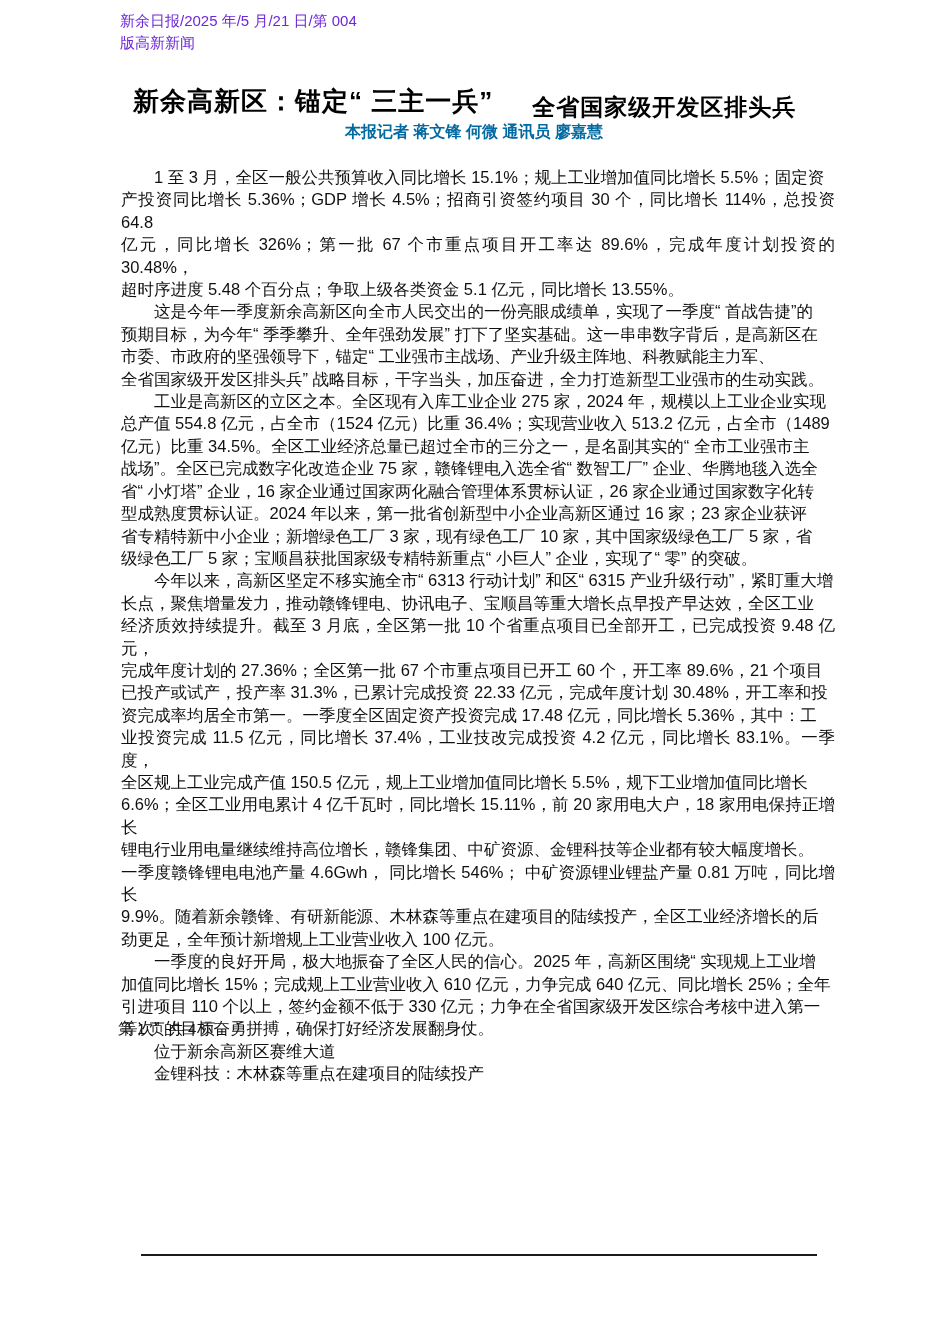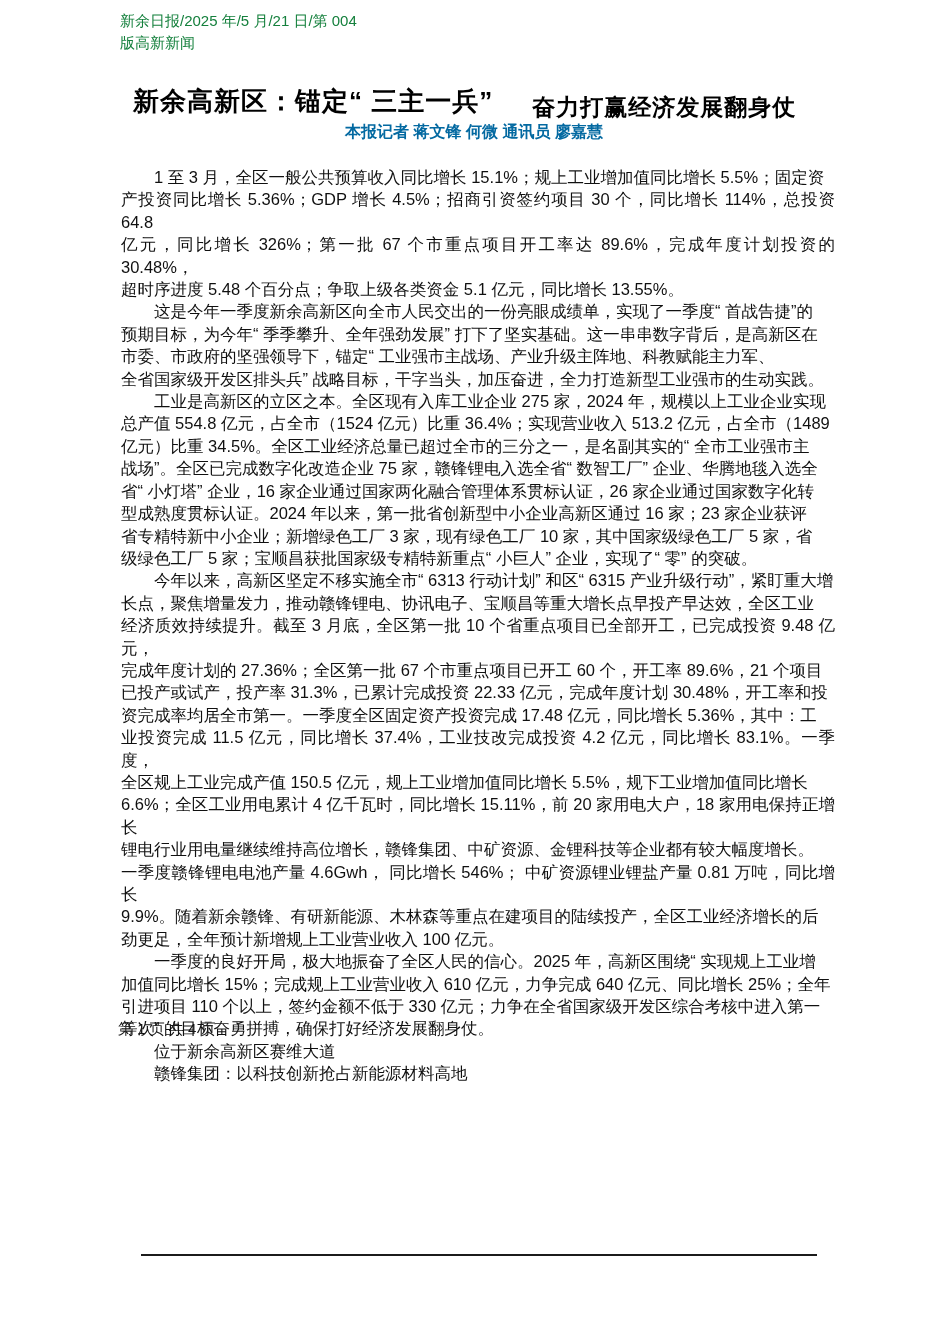--- a/index.html
+++ b/index.html
@@ -16,21 +16,21 @@
     font-family: "Liberation Sans", "DejaVu Sans", sans-serif;
     color: #111111;
   }
   .doc-header {
     position: absolute;
     left: 120px;
     top: 10px;
     width: 720px;
     font-size: 15px;
     line-height: 22px;
-    color: #15803d;
+    color: #6d28d9;
   }
   .title-row {
     position: absolute;
     left: 133px;
     top: 84px;
     width: 780px;
     display: flex;
     align-items: flex-start;
   }
   .title-main {
@@ -116,21 +116,21 @@
 
 <div id="page">
 
   <div class="doc-header">
     <div>新余日报/2025 年/5 月/21 日/第 004</div>
     <div>版高新新闻</div>
   </div>
 
   <div class="title-row">
     <span class="title-main">新余高新区：锚定“ 三主一兵”</span>
-    <span class="title-sub">奋力打赢经济发展翻身仗</span>
+    <span class="title-sub">全省国家级开发区排头兵</span>
   </div>
 
   <div class="byline">本报记者 蒋文锋 何微 通讯员 廖嘉慧</div>
 
   <div class="article-body">
       <p class="para">1 至 3 月，全区一般公共预算收入同比增长 15.1%；规上工业增加值同比增长 5.5%；固定资
 产投资同比增长 5.36%；GDP 增长 4.5%；招商引资签约项目 30 个，同比增长 114%，总投资 64.8
 亿元，同比增长 326%；第一批 67 个市重点项目开工率达 89.6%，完成年度计划投资的 30.48%，
 超时序进度 5.48 个百分点；争取上级各类资金 5.1 亿元，同比增长 13.55%。</p>
       <p class="para">这是今年一季度新余高新区向全市人民交出的一份亮眼成绩单，实现了一季度“ 首战告捷”的
@@ -156,21 +156,21 @@
 6.6%；全区工业用电累计 4 亿千瓦时，同比增长 15.11%，前 20 家用电大户，18 家用电保持正增长
 锂电行业用电量继续维持高位增长，赣锋集团、中矿资源、金锂科技等企业都有较大幅度增长。
 一季度赣锋锂电电池产量 4.6Gwh， 同比增长 546%； 中矿资源锂业锂盐产量 0.81 万吨，同比增长
 9.9%。随着新余赣锋、有研新能源、木林森等重点在建项目的陆续投产，全区工业经济增长的后
 劲更足，全年预计新增规上工业营业收入 100 亿元。</p>
       <p class="para">一季度的良好开局，极大地振奋了全区人民的信心。2025 年，高新区围绕“ 实现规上工业增
 加值同比增长 15%；完成规上工业营业收入 610 亿元，力争完成 640 亿元、同比增长 25%；全年
 引进项目 110 个以上，签约金额不低于 330 亿元；力争在全省国家级开发区综合考核中进入第一
 等次” 的目标奋勇拼搏，确保打好经济发展翻身仗。</p>
       <p class="para">位于新余高新区赛维大道</p>
-      <p class="para">赣锋集团：以科技创新抢占新能源材料高地</p>
+      <p class="para">金锂科技：木林森等重点在建项目的陆续投产</p>
     </div>
 
   <div class="page-number">第 1 页 共 4 页</div>
 
   <div class="divider"></div>
 
   <div class="watermark">
     <span class="wm-name">中国知网</span>
     <a class="wm-url" href="#">https://www.cnki.net</a>
   </div>

